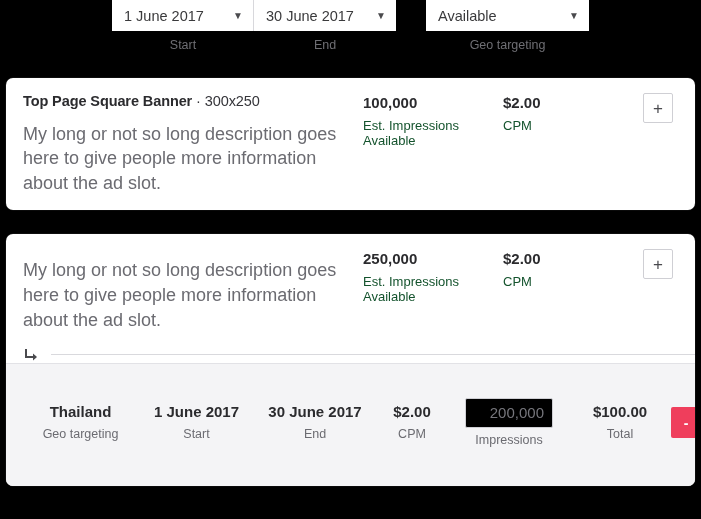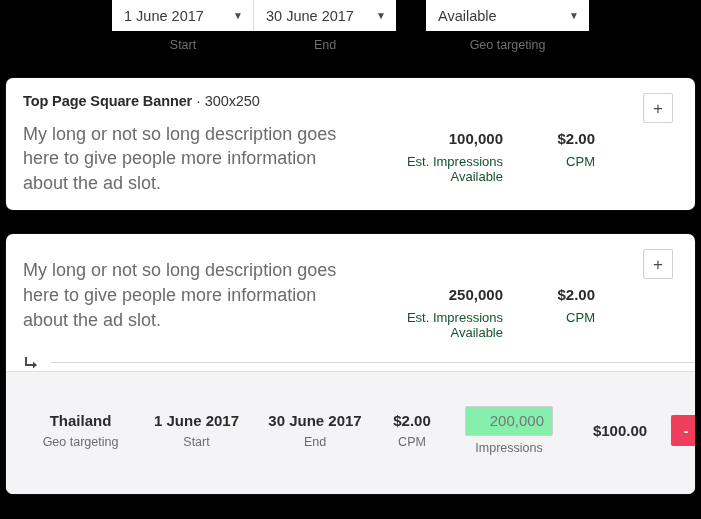--- a/index.html
+++ b/index.html
@@ -101,23 +101,22 @@
     font-weight: normal;
     color: #35353a;
   }
   .slot-desc {
     margin-top: 10px;
     font-size: 18px;
     color: #6b6b71;
     line-height: 1.38;
   }
   .metric {
-    text-align: right;
+    text-align: left;
     padding-top: 2px;
-    margin-top: 36px;
   }
   .metric.impressions { width: 140px; flex: 0 0 140px; }
   .metric.cpm         { width: 92px;  flex: 0 0 92px; }
   .metric-value {
     font-size: 15px;
     font-weight: bold;
     color: #2b2b2e;
     line-height: 1.25;
   }
   .metric-label {
@@ -196,21 +195,21 @@
   .book-cell.end   { width: 120px; flex: 0 0 120px; }
   .book-cell.cpm   { width: 74px;  flex: 0 0 74px; }
   .book-cell.imp   { width: 120px; flex: 0 0 120px; }
   .book-cell.total { width: 102px; flex: 0 0 102px; }
   .imp-input {
     width: 88px;
     height: 30px;
     box-sizing: border-box;
     border: 1px solid #cfcfd4;
     border-radius: 2px;
-    background: #86efac;
+    background: #000000;
     font-family: "Liberation Sans", sans-serif;
     font-size: 15px;
     color: #76767c;
     text-align: right;
     padding: 0 8px;
     margin: 0 auto;
     display: block;
   }
   .remove-cell {
     flex: 1 1 auto;
@@ -341,20 +340,21 @@
       <div class="book-cell cpm">
         <div class="book-value">$2.00</div>
         <div class="book-label">CPM</div>
       </div>
       <div class="book-cell imp">
         <input class="imp-input" type="text" value="200,000" style="">
         <div class="book-label">Impressions</div>
       </div>
       <div class="book-cell total">
         <div class="book-value">$100.00</div>
+        <div class="book-label">Total</div>
       </div>
       <div class="remove-cell">
         <button class="remove-btn" style="background: rgb(239, 62, 92);">-</button>
       </div>
     </div>
   </div>
 
 </div>
 
 </body></html>

